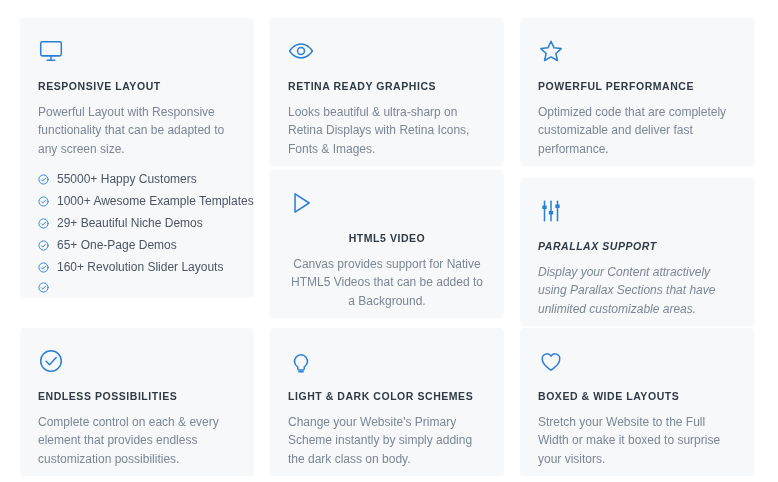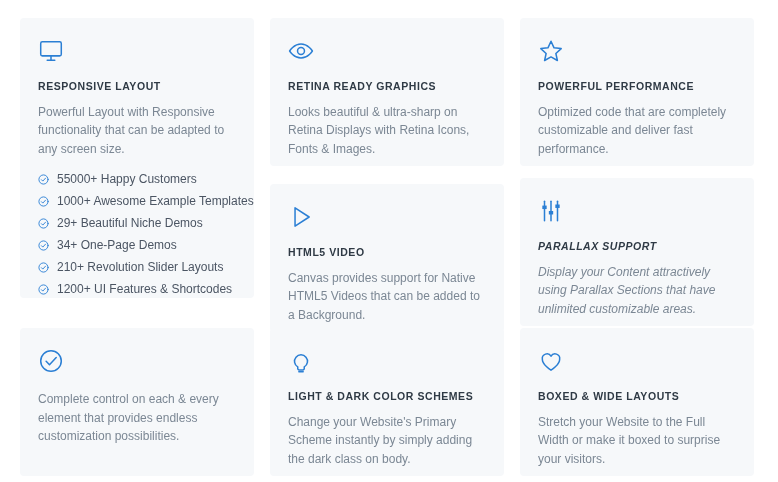--- a/index.html
+++ b/index.html
@@ -122,39 +122,38 @@
         </span>
         <span class="feat-label">29+ Beautiful Niche Demos</span>
       </li>
       <li>
         <span class="check">
           <svg viewBox="0 0 24 24" fill="none" stroke="currentColor" stroke-width="2" stroke-linecap="round" stroke-linejoin="round">
               <circle cx="12" cy="12" r="10"></circle>
               <polyline points="7.5,12.5 10.5,15.5 16.5,9"></polyline>
             </svg>
         </span>
-        <span class="feat-label">34+ One-Page Demos</span>
-      </li>
-      <li>
-        <span class="check">
-          <svg viewBox="0 0 24 24" fill="none" stroke="currentColor" stroke-width="2" stroke-linecap="round" stroke-linejoin="round">
-              <circle cx="12" cy="12" r="10"></circle>
-              <polyline points="7.5,12.5 10.5,15.5 16.5,9"></polyline>
-            </svg>
-        </span>
-        <span class="feat-label">210+ Revolution Slider Layouts</span>
-      </li>
-      <li>
-        <span class="check">
-          <svg viewBox="0 0 24 24" fill="none" stroke="currentColor" stroke-width="2" stroke-linecap="round" stroke-linejoin="round">
-              <circle cx="12" cy="12" r="10"></circle>
-              <polyline points="7.5,12.5 10.5,15.5 16.5,9"></polyline>
-            </svg>
-        </span>
-        <span class="feat-label">1200+ UI Features &amp; Shortcodes</span>
+        <span class="feat-label">65+ One-Page Demos</span>
+      </li>
+      <li>
+        <span class="check">
+          <svg viewBox="0 0 24 24" fill="none" stroke="currentColor" stroke-width="2" stroke-linecap="round" stroke-linejoin="round">
+              <circle cx="12" cy="12" r="10"></circle>
+              <polyline points="7.5,12.5 10.5,15.5 16.5,9"></polyline>
+            </svg>
+        </span>
+        <span class="feat-label">160+ Revolution Slider Layouts</span>
+      </li>
+      <li>
+        <span class="check">
+          <svg viewBox="0 0 24 24" fill="none" stroke="currentColor" stroke-width="2" stroke-linecap="round" stroke-linejoin="round">
+              <circle cx="12" cy="12" r="10"></circle>
+              <polyline points="7.5,12.5 10.5,15.5 16.5,9"></polyline>
+            </svg>
+        </span>
       </li>
       <li>
         <span class="check">
           <svg viewBox="0 0 24 24" fill="none" stroke="currentColor" stroke-width="2" stroke-linecap="round" stroke-linejoin="round">
               <circle cx="12" cy="12" r="10"></circle>
               <polyline points="7.5,12.5 10.5,15.5 16.5,9"></polyline>
             </svg>
         </span>
         <span class="feat-label">Infinity Headers Styles</span>
       </li>
@@ -176,21 +175,21 @@
   <div class="card col3" style="top:18px; height:148px;">
     <span class="icon">
       <svg viewBox="0 0 24 24" fill="none" stroke="currentColor" stroke-width="1.4" stroke-linecap="round" stroke-linejoin="round">
         <polygon points="12,3 14.8,9.1 21.4,9.8 16.5,14.3 17.9,20.8 12,17.5 6.1,20.8 7.5,14.3 2.6,9.8 9.2,9.1"></polygon>
       </svg>
     </span>
     <h3 class="card-title">POWERFUL PERFORMANCE</h3>
     <p class="card-desc">Optimized code that are completely customizable and deliver fast performance.</p>
   </div>
 
-  <div class="card col2" style="top:184px; height:148px;">
+  <div class="card col2" style="top:170px; height:148px;text-align:center;">
     <span class="icon">
       <svg viewBox="0 0 24 24" fill="none" stroke="currentColor" stroke-width="1.4" stroke-linecap="round" stroke-linejoin="round">
         <polygon points="6.5,3.5 19.5,12 6.5,20.5"></polygon>
       </svg>
     </span>
     <h3 class="card-title">HTML5 VIDEO</h3>
     <p class="card-desc">Canvas provides support for Native HTML5 Videos that can be added to a Background.</p>
   </div>
 
   <div class="card col3" style="top:178px; height:148px;font-style:italic;">
@@ -208,20 +207,21 @@
     <p class="card-desc">Display your Content attractively using Parallax Sections that have unlimited customizable areas.</p>
   </div>
 
   <div class="card col1" style="top:328px; height:148px;">
     <span class="icon">
       <svg viewBox="0 0 24 24" fill="none" stroke="currentColor" stroke-width="1.4" stroke-linecap="round" stroke-linejoin="round">
         <circle cx="12" cy="12" r="9.5"></circle>
         <polyline points="7.5,12.3 10.6,15.4 16.8,8.8"></polyline>
       </svg>
     </span>
+    <h3 class="card-title">ENDLESS POSSIBILITIES</h3>
     <p class="card-desc">Complete control on each &amp; every element that provides endless customization possibilities.</p>
   </div>
 
   <div class="card col2" style="top:328px; height:148px;">
     <span class="icon">
       <svg viewBox="0 0 24 24" fill="none" stroke="currentColor" stroke-width="1.4" stroke-linecap="round" stroke-linejoin="round">
         <path d="M9 17.5a6 6 0 1 1 6 0v1.5a1.2 1.2 0 0 1-1.2 1.2h-3.6A1.2 1.2 0 0 1 9 19z"></path>
         <line x1="10" y1="22" x2="14" y2="22"></line>
       </svg>
     </span>

